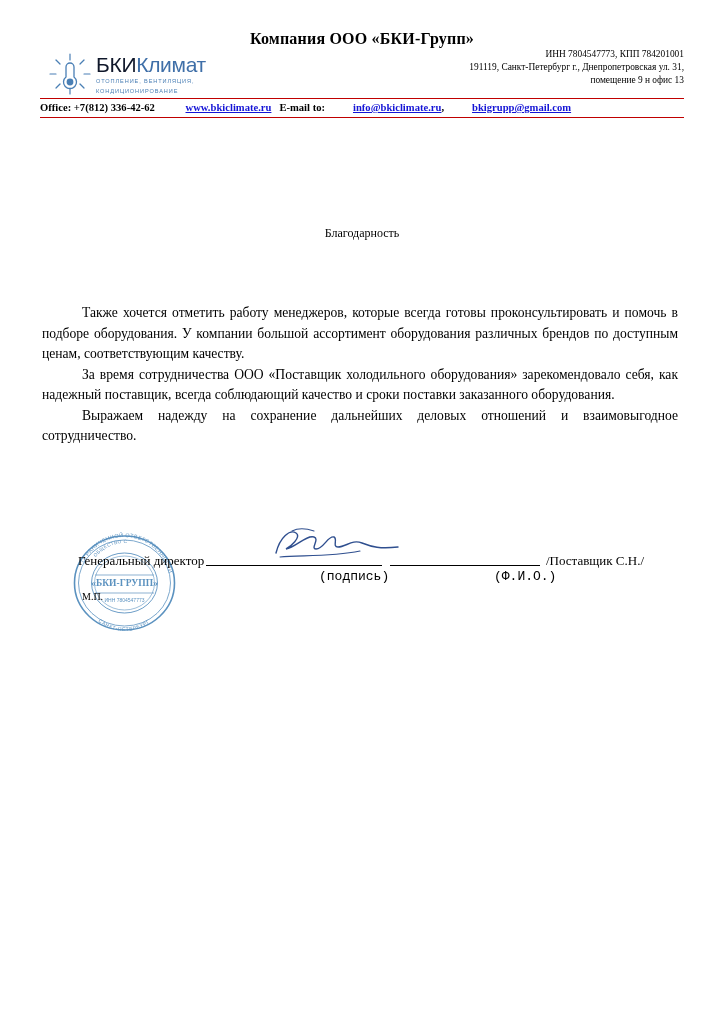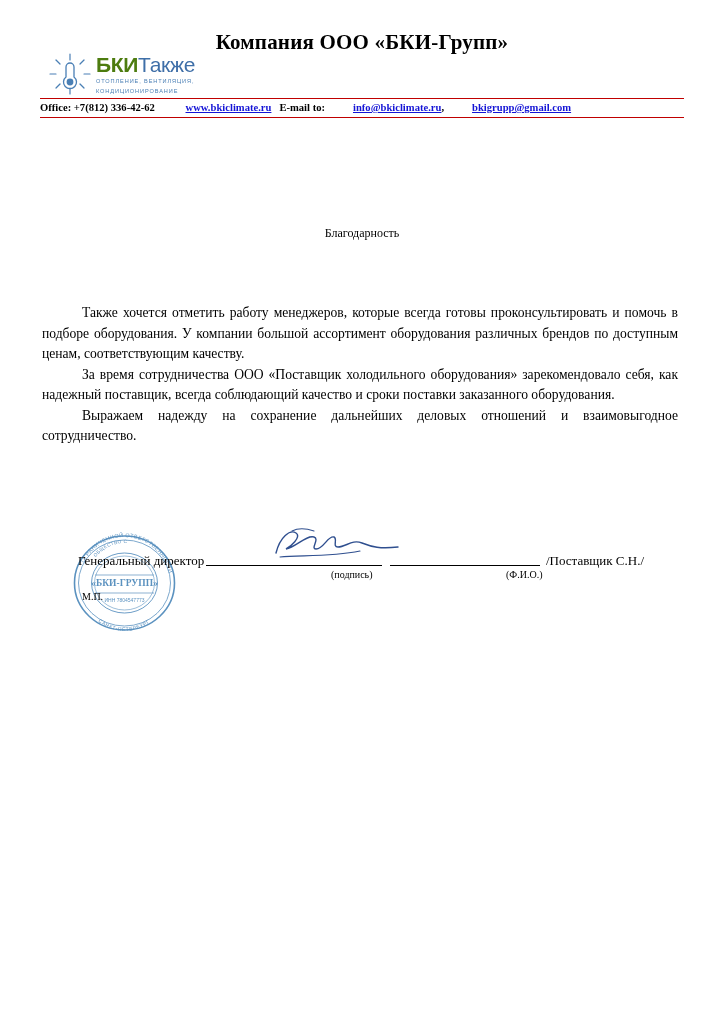--- a/index.html
+++ b/index.html
@@ -29,21 +29,21 @@
     position: relative;
     height: 88px;
   }
 
   .company-title {
     position: absolute;
     left: 0;
     right: 0;
     top: 30px;
     text-align: center;
-    font-size: 21px;
+    font-size: 16px;
     font-weight: bold;
     letter-spacing: 0.2px;
     font-family: "Liberation Serif", serif;
   }
 
   .logo-block {
     position: absolute;
     left: 8px;
     top: 52px;
     display: flex;
@@ -59,22 +59,22 @@
   .logo-text {
     padding-top: 2px;
   }
   .logo-word {
     font-family: "Liberation Sans", sans-serif;
     font-size: 21px;
     line-height: 22px;
     letter-spacing: -0.3px;
   }
   .logo-word .bki {
-    color: #4d7c0f;
-    font-weight: bold;
+    color: #0f172a;
+    font-weight: normal;
   }
   .logo-word .klimat {
     color: #3f6fa8;
     font-weight: normal;
   }
   .logo-sub {
     font-family: "Liberation Sans", sans-serif;
     font-size: 5.6px;
     letter-spacing: 0.9px;
     color: #4a7fb5;
@@ -164,24 +164,25 @@
   }
   .sig-line.short {
     flex: 0 0 150px;
   }
   .sig-name {
     white-space: nowrap;
   }
   .sig-captions {
     position: absolute;
     top: 46px;
-    left: 46px;
+    left: 34px;
     right: 40px;
-    font-size: 10px;
+    font-size: 13px;
     height: 12px;
+    font-family: Liberation Mono, monospace;
   }
   .cap-podpis {
     position: absolute;
     left: 245px;
     top: 0;
   }
   .cap-fio {
     position: absolute;
     left: 412px;
     top: 0;
@@ -237,27 +238,32 @@
             <line x1="12" y1="32" x2="8" y2="36"></line>
           </g>
           <g stroke="#4a7fb5" stroke-width="1.3" fill="none">
             <path d="M22 11 a4 4 0 0 1 4 4 v10 a6.5 6.5 0 1 1 -8 0 v-10 a4 4 0 0 1 4 -4 z"></path>
           </g>
           <circle cx="22" cy="30" r="3.4" fill="#4a7fb5"></circle>
         </svg>
       </div>
       <div class="logo-text">
         <div class="logo-word">
-          <span class="bki">БКИ</span><span class="klimat">Также</span>
+          <span class="bki">БКИ</span><span class="klimat">Климат</span>
         </div>
         <div class="logo-sub">ОТОПЛЕНИЕ, ВЕНТИЛЯЦИЯ,</div>
         <div class="logo-sub">КОНДИЦИОНИРОВАНИЕ</div>
       </div>
     </div>
 
+    <div class="company-meta">
+      <div>ИНН 7804547773, КПП 784201001</div>
+      <div>191119, Санкт-Петербург г., Днепропетровская ул. 31,</div>
+      <div>помещение 9 н офис 13</div>
+    </div>
   </div>
 
   <div class="contact-rule-top"></div>
   <div class="contact-line">
     <span class="plain">Office: +7(812) 336-42-62</span>
     <span>&nbsp;&nbsp;</span>
     <a class="lnk" href="#">www.bkiclimate.ru</a>
     <span>&nbsp;</span>
     <span class="plain">E-mail to:</span>
     <span>&nbsp;</span>

